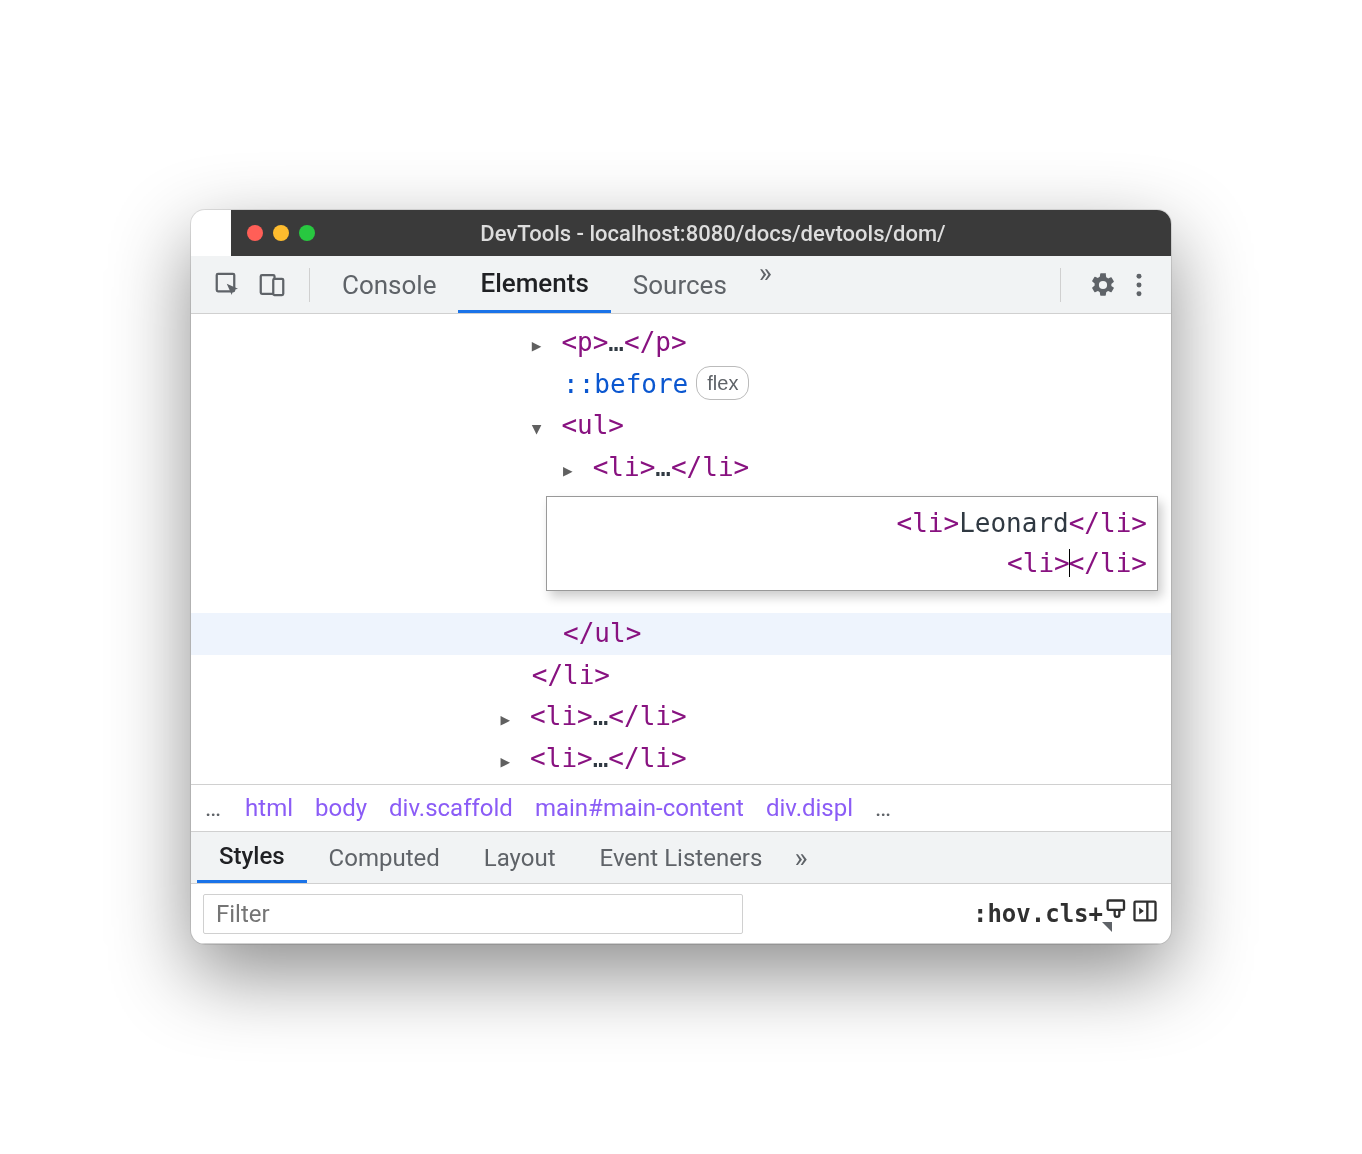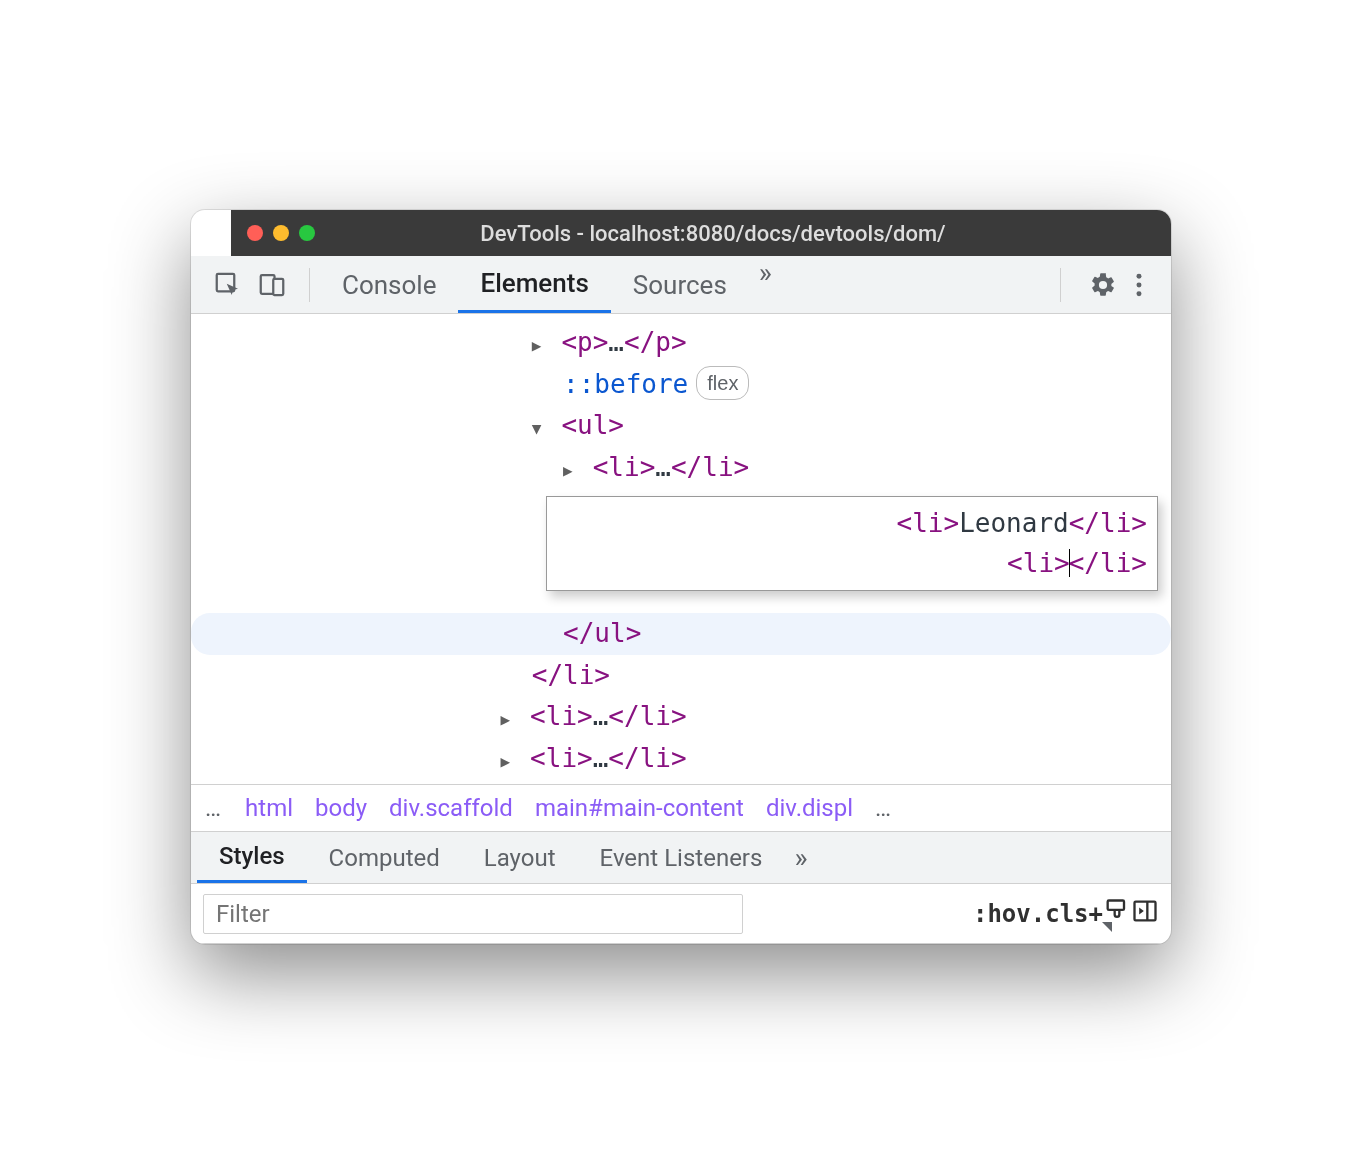--- a/index.html
+++ b/index.html
@@ -83,21 +83,21 @@
     border:1px solid #bbb;
     border-radius:14px;
     padding:0 10px;
     font-size:20px;
     color:#5f6368;
     background:#fff;
     margin-left:8px;
     vertical-align:3px;
     font-family:-apple-system,sans-serif;
   }
-  .highlight-row { background:#eef4fd;border-radius:19px; }
+  .highlight-row { background:#eef4fd; }
   .edit-popup {
     position:absolute;
     left:355px;
     top:182px;
     width:612px;
     background:#fff;
     border:1px solid #999;
     box-shadow:4px 6px 10px rgba(0,0,0,0.2);
     padding:6px 10px;
     line-height:1.55;

